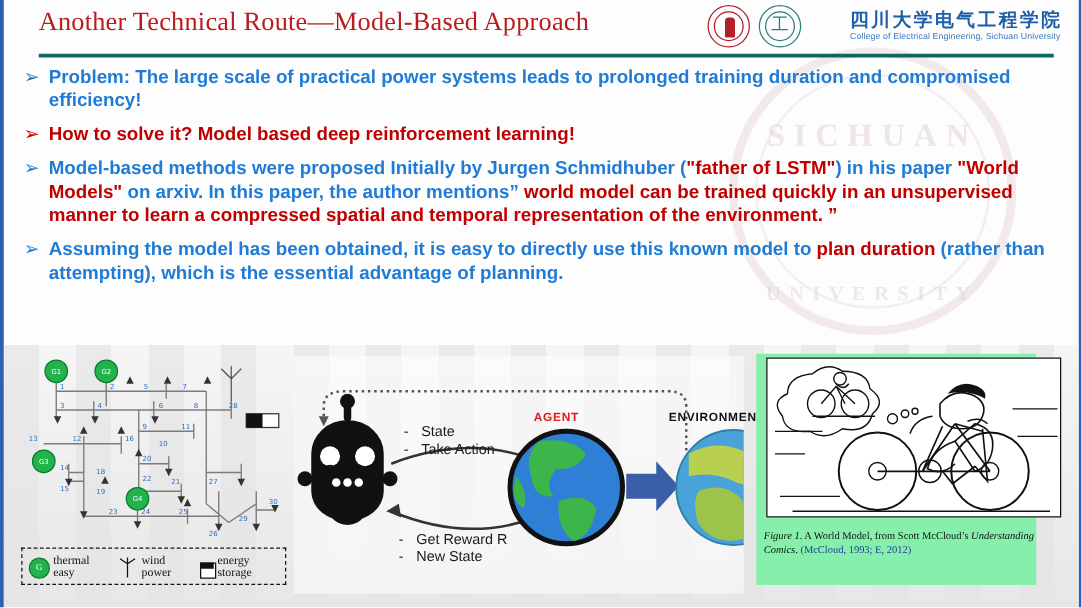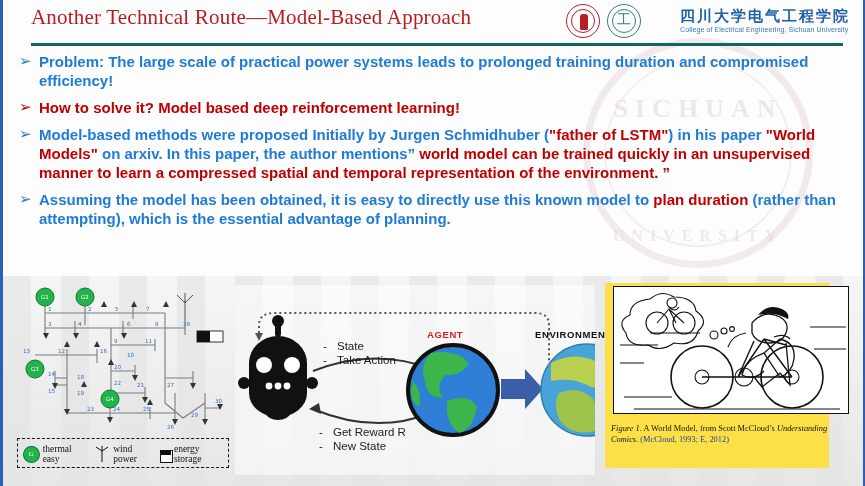--- a/index.html
+++ b/index.html
@@ -118,21 +118,21 @@
     position:absolute; font-family:"Liberation Sans", sans-serif;
     font-weight:bold; font-size:9.5px; letter-spacing:.6px; color:#111;
   }
   .rl-model { color:#e01b1b; }
   .rl-list {
     position:absolute; font-family:"Liberation Sans", sans-serif;
     font-size:11.5px; color:#1a1a1a; line-height:14px; white-space:nowrap;
   }
   .rl-list .dash { display:inline-block; width:14px; }
   
-  #comic-fig { position:absolute; left:602px; top:0px; width:224px; height:185px; background:#fde047; }
+  #comic-fig { position:absolute; left:602px; top:0px; width:224px; height:185px; background:#86efac; }
   .comic-frame { position:absolute; left:8px; top:3px; width:236px; height:128px; border:1px solid #111; background:#fff; overflow:hidden; }
   .comic-cap {
     position:absolute; left:6px; top:140px; width:240px;
     font-family:"Liberation Serif", serif; font-size:8.4px;
     line-height:11px; color:#111;
   }
   .comic-cap .it { font-style:italic; }
   .comic-cap .blu { color:#1c3f94; }
   
   .legend-box {

